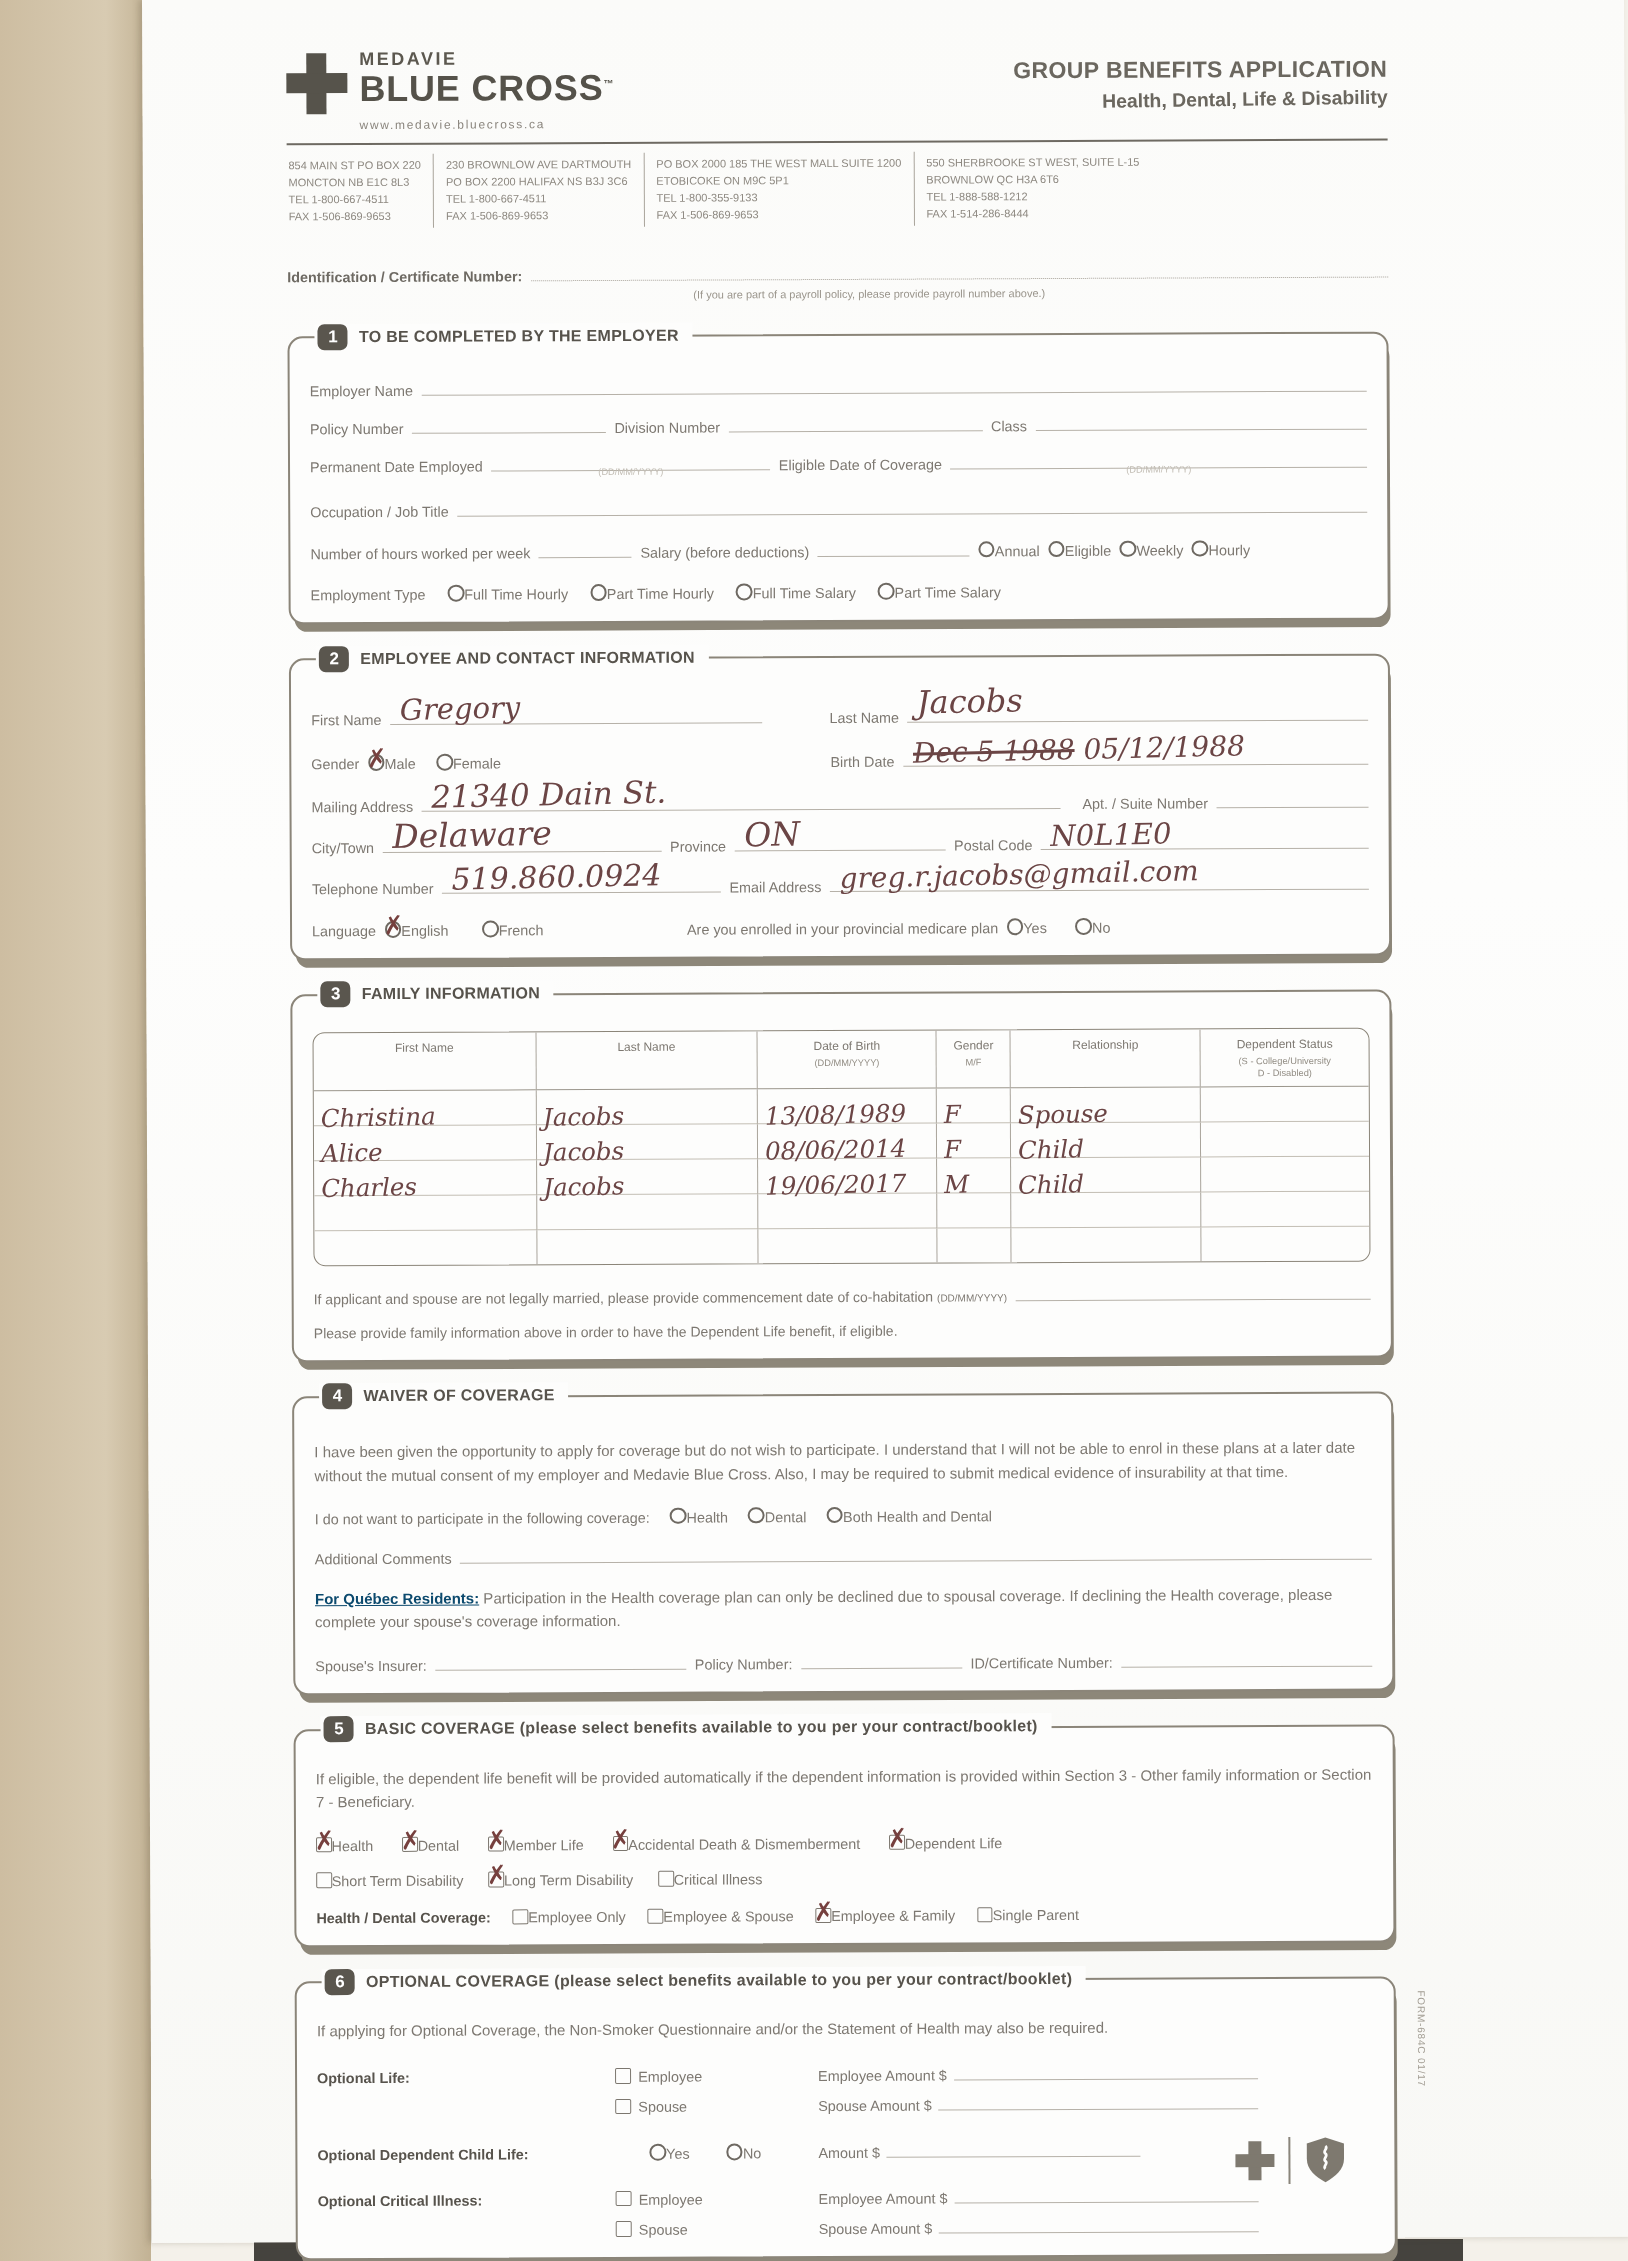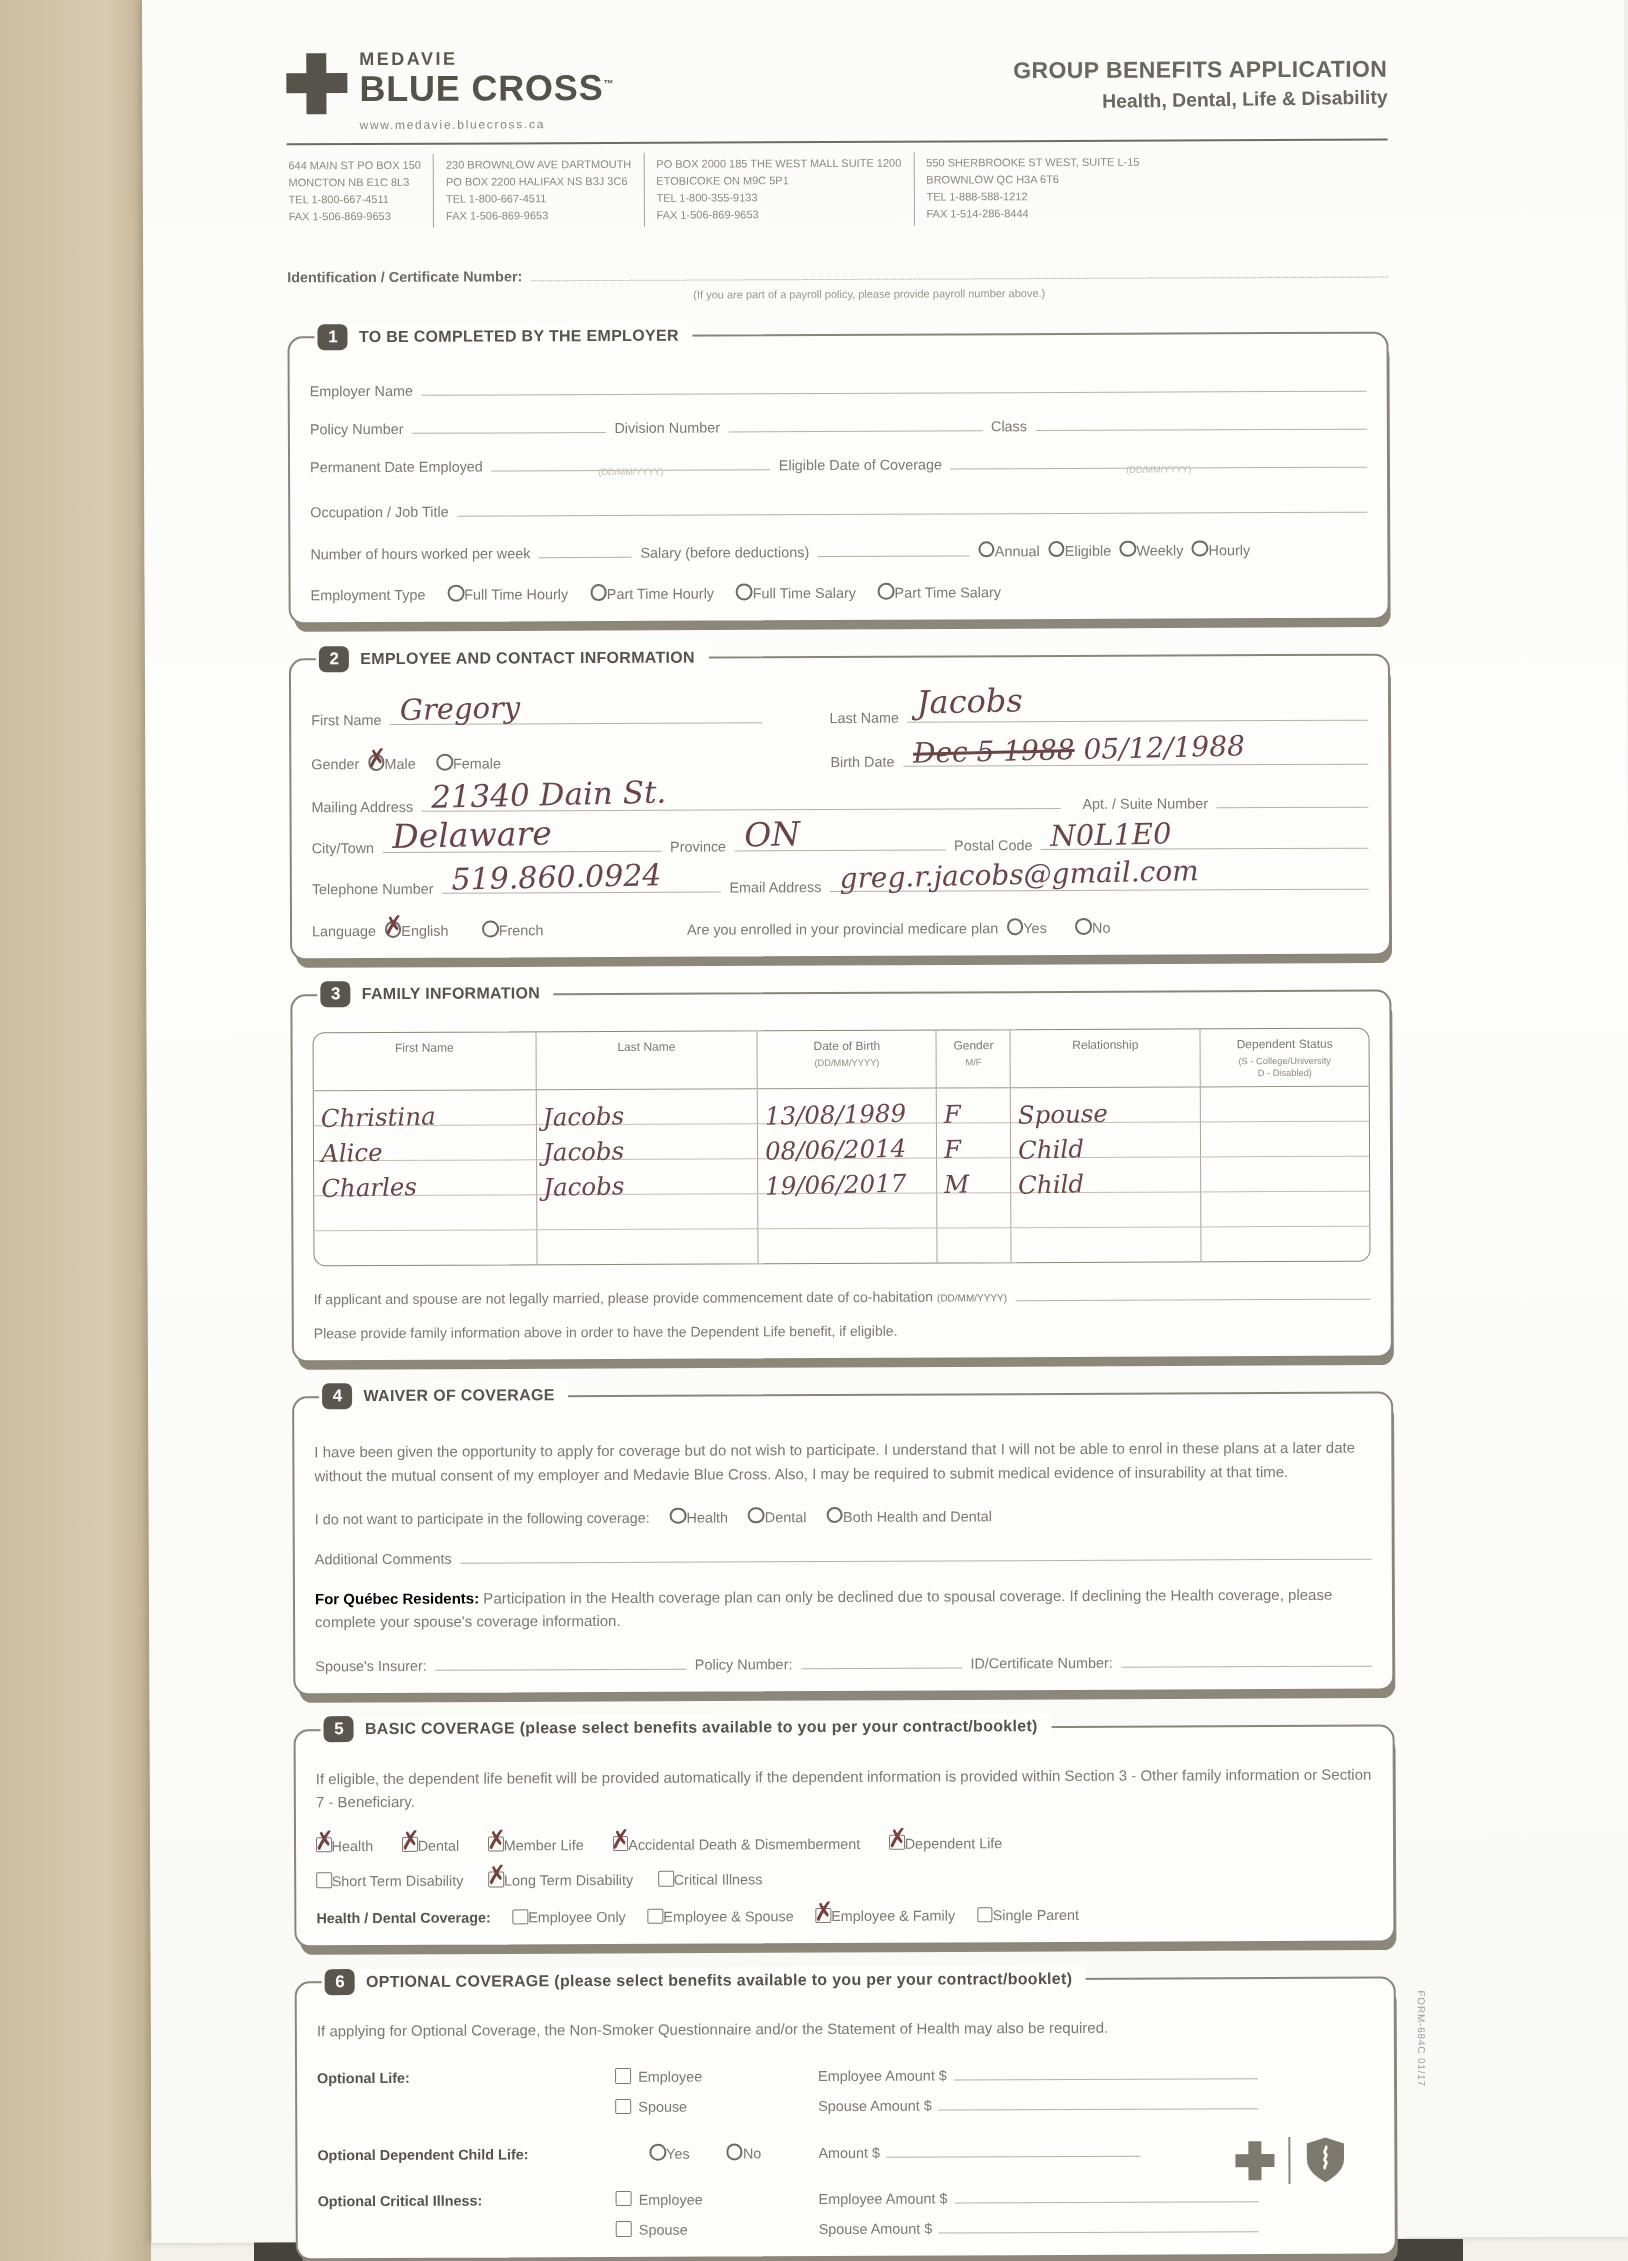--- a/index.html
+++ b/index.html
@@ -83,21 +83,21 @@
   .fam-table{width:100%;border:1.7px solid #8b8579;border-radius:12px;border-collapse:separate;border-spacing:0;
     margin-top:13.5px;overflow:hidden;font-size:12px;color:#7d7871;}
   .fam-table th{font-weight:normal;text-align:center;padding:8.5px 5px 6.8px;border-bottom:1.3px solid #9b968c;vertical-align:top;}
   .fam-table th + th, .fam-table td + td{border-left:1.3px solid #a9a49b;}
   .fam-table td{height:34px;border-bottom:1px solid #c3beb4;padding:0 6.8px;position:relative;vertical-align:bottom;}
   .fam-table tr:last-child td{border-bottom:none;}
   .th-hint{display:block;font-size:9.3px;color:#918c83;margin-top:3.4px;line-height:1.3;}
   .fam-hw{font-size:24.5px;line-height:.9;display:block;margin-bottom:-3.4px;transform:rotate(-1deg);}
 
   .para{font-size:15px;line-height:1.55;color:#7d7871;margin-top:20px;}
-  .q-lead{font-weight:bold;color:#000000;}
+  .q-lead{font-weight:bold;color:#0c4a6e;text-decoration:underline;}
 
   
   .opt-row{display:flex;align-items:baseline;margin-top:12px;font-size:14.4px;}
   .opt-row .c1{width:254px;flex:none;}
   .opt-row .c2{width:203px;flex:none;display:flex;gap:7.6px;align-items:baseline;margin-left:44px;}
   .opt-row .c3{flex:1;display:flex;gap:6.8px;align-items:baseline;max-width:440px;}
   .gap18{height:15px;}
 
   
   .foot{position:absolute;left:1084px;top:2141px;display:flex;align-items:center;gap:13.5px;}
@@ -129,21 +129,21 @@
     </div>
     <div class="hdr-title">
       <div class="t1">GROUP BENEFITS APPLICATION</div>
       <div class="t2">Health, Dental, Life &amp; Disability</div>
     </div>
   </div>
   <div class="hrule"></div>
 
   <div class="offices">
     <div class="office">
-      <div>644 MAIN ST  PO BOX 150</div>
+      <div>854 MAIN ST  PO BOX 220</div>
       <div>MONCTON NB E1C 8L3</div>
       <div>TEL  1-800-667-4511</div>
       <div>FAX  1-506-869-9653</div>
     </div>
     <div class="office">
       <div>230 BROWNLOW AVE  DARTMOUTH</div>
       <div>PO BOX 2200  HALIFAX NS  B3J 3C6</div>
       <div>TEL  1-800-667-4511</div>
       <div>FAX  1-506-869-9653</div>
     </div>

